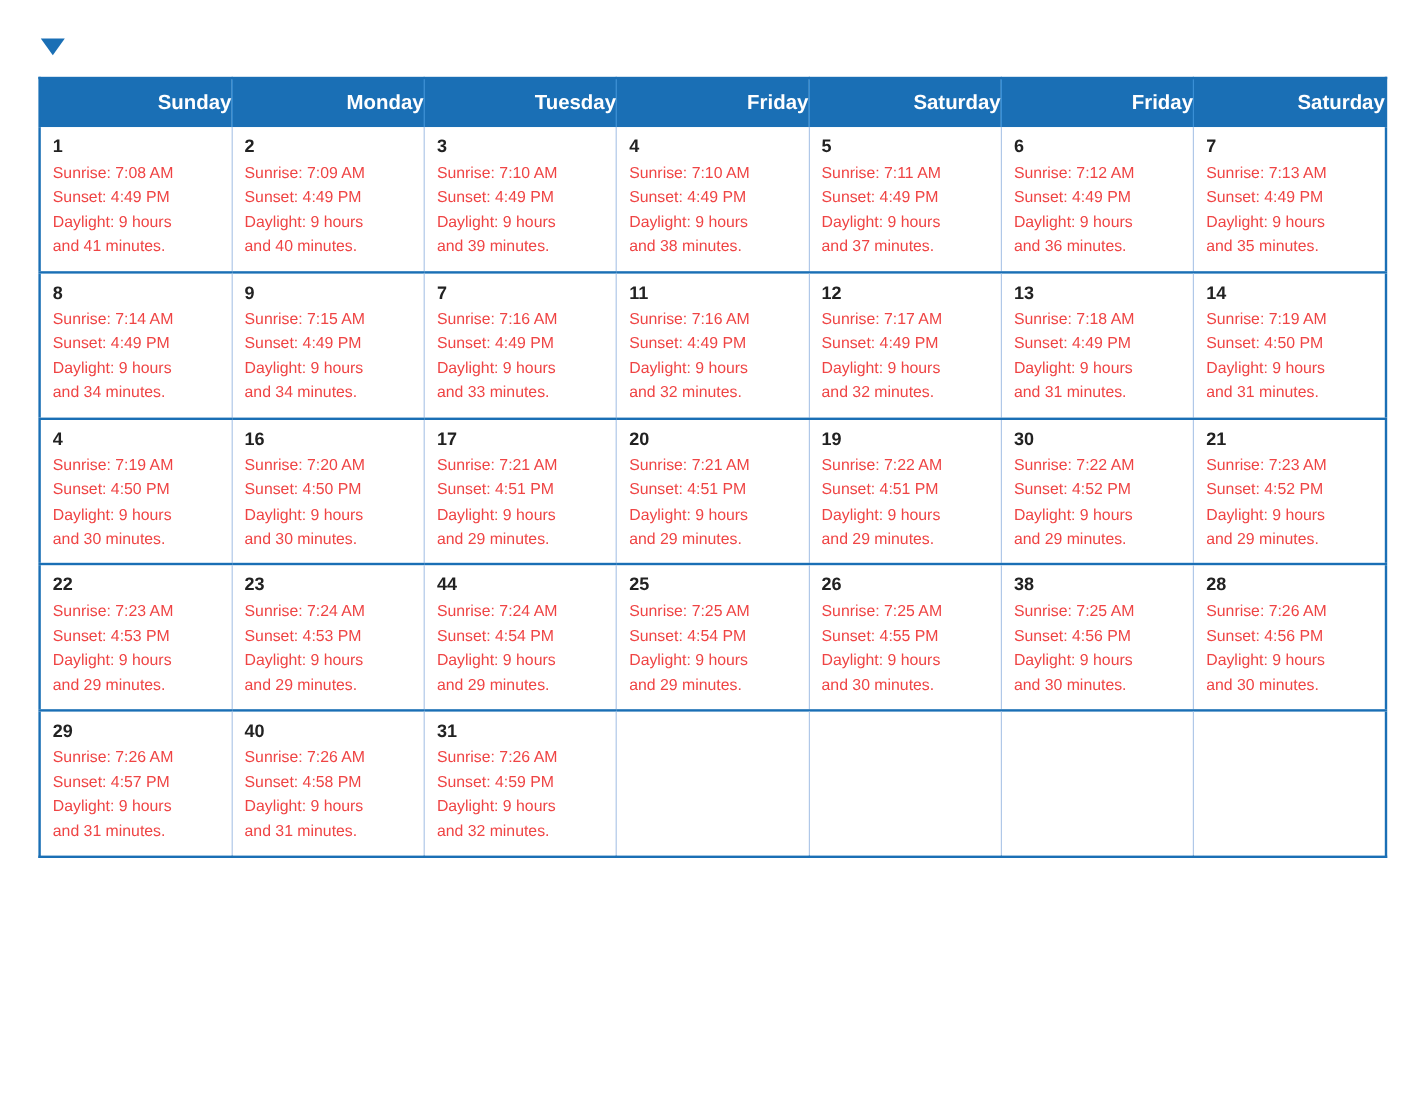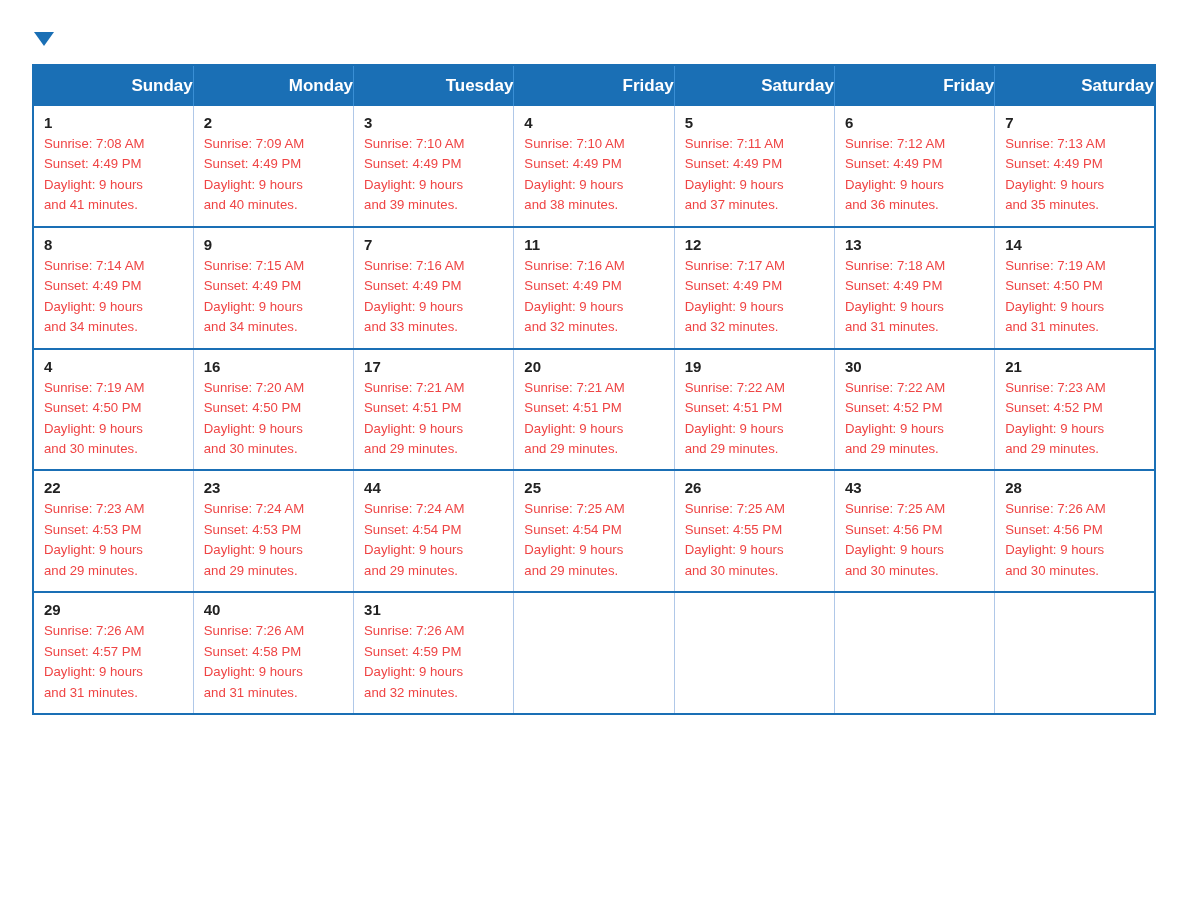--- a/index.html
+++ b/index.html
@@ -168,21 +168,21 @@
         <td><span class="day-number">19</span><span class="day-info">Sunrise: 7:22 AM<br>Sunset: 4:51 PM<br>Daylight: 9 hours<br>and 29 minutes.</span></td>
         <td><span class="day-number">30</span><span class="day-info">Sunrise: 7:22 AM<br>Sunset: 4:52 PM<br>Daylight: 9 hours<br>and 29 minutes.</span></td>
         <td><span class="day-number">21</span><span class="day-info">Sunrise: 7:23 AM<br>Sunset: 4:52 PM<br>Daylight: 9 hours<br>and 29 minutes.</span></td>
       </tr>
       <tr>
         <td><span class="day-number">22</span><span class="day-info">Sunrise: 7:23 AM<br>Sunset: 4:53 PM<br>Daylight: 9 hours<br>and 29 minutes.</span></td>
         <td><span class="day-number">23</span><span class="day-info">Sunrise: 7:24 AM<br>Sunset: 4:53 PM<br>Daylight: 9 hours<br>and 29 minutes.</span></td>
         <td><span class="day-number">44</span><span class="day-info">Sunrise: 7:24 AM<br>Sunset: 4:54 PM<br>Daylight: 9 hours<br>and 29 minutes.</span></td>
         <td><span class="day-number">25</span><span class="day-info">Sunrise: 7:25 AM<br>Sunset: 4:54 PM<br>Daylight: 9 hours<br>and 29 minutes.</span></td>
         <td><span class="day-number">26</span><span class="day-info">Sunrise: 7:25 AM<br>Sunset: 4:55 PM<br>Daylight: 9 hours<br>and 30 minutes.</span></td>
-        <td><span class="day-number">43</span><span class="day-info">Sunrise: 7:25 AM<br>Sunset: 4:56 PM<br>Daylight: 9 hours<br>and 30 minutes.</span></td>
+        <td><span class="day-number">38</span><span class="day-info">Sunrise: 7:25 AM<br>Sunset: 4:56 PM<br>Daylight: 9 hours<br>and 30 minutes.</span></td>
         <td><span class="day-number">28</span><span class="day-info">Sunrise: 7:26 AM<br>Sunset: 4:56 PM<br>Daylight: 9 hours<br>and 30 minutes.</span></td>
       </tr>
       <tr>
         <td><span class="day-number">29</span><span class="day-info">Sunrise: 7:26 AM<br>Sunset: 4:57 PM<br>Daylight: 9 hours<br>and 31 minutes.</span></td>
         <td><span class="day-number">40</span><span class="day-info">Sunrise: 7:26 AM<br>Sunset: 4:58 PM<br>Daylight: 9 hours<br>and 31 minutes.</span></td>
         <td><span class="day-number">31</span><span class="day-info">Sunrise: 7:26 AM<br>Sunset: 4:59 PM<br>Daylight: 9 hours<br>and 32 minutes.</span></td>
         <td class="empty-cell"></td>
         <td class="empty-cell"></td>
         <td class="empty-cell"></td>
         <td class="empty-cell"></td>

